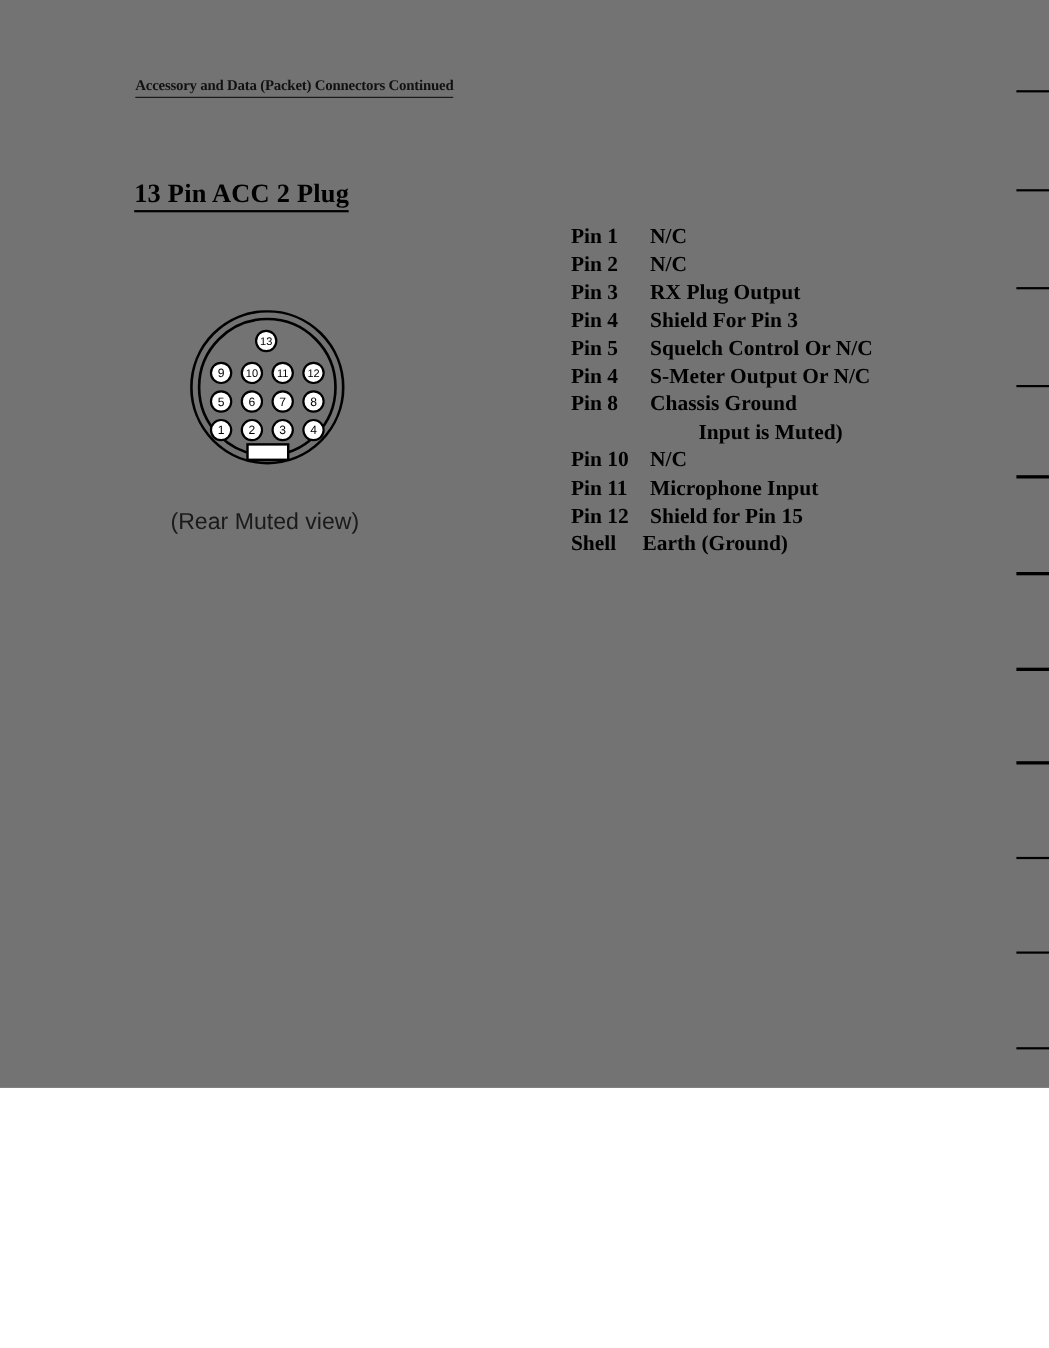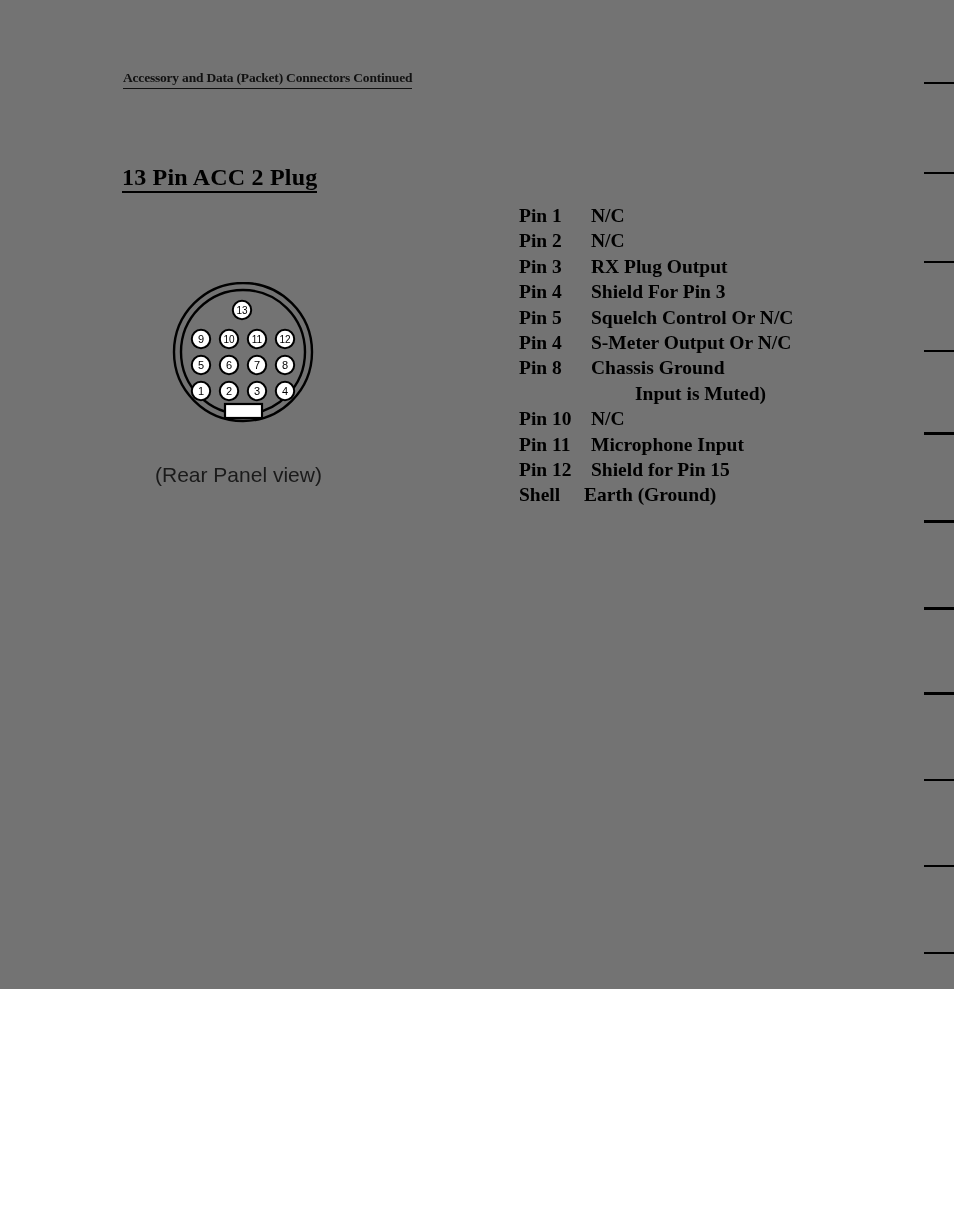--- a/index.html
+++ b/index.html
@@ -178,21 +178,21 @@
           <circle cx="61" cy="109" r="9.2" fill="#ffffff" stroke="#000000" stroke-width="2"></circle>
           <text x="61" y="112.9" text-anchor="middle" font-family="&quot;Liberation Sans&quot;, sans-serif" font-size="11" fill="#000000">2</text>
           <circle cx="89" cy="109" r="9.2" fill="#ffffff" stroke="#000000" stroke-width="2"></circle>
           <text x="89" y="112.9" text-anchor="middle" font-family="&quot;Liberation Sans&quot;, sans-serif" font-size="11" fill="#000000">3</text>
           <circle cx="117" cy="109" r="9.2" fill="#ffffff" stroke="#000000" stroke-width="2"></circle>
           <text x="117" y="112.9" text-anchor="middle" font-family="&quot;Liberation Sans&quot;, sans-serif" font-size="11" fill="#000000">4</text>
         </g>
     </svg>
   </div>
 
-  <div class="diagram-caption">(Rear Panel view)</div>
+  <div class="diagram-caption">(Rear Muted view)</div>
 
   <div id="ticks">
       <div class="tick" style="top: 82px; height: 1.6px;"></div>
       <div class="tick" style="top: 172px; height: 1.6px;"></div>
       <div class="tick" style="top: 261px; height: 1.6px;"></div>
       <div class="tick" style="top: 350px; height: 1.6px;"></div>
       <div class="tick" style="top: 432px; height: 3.2px;"></div>
       <div class="tick" style="top: 520px; height: 3.2px;"></div>
       <div class="tick" style="top: 607px; height: 3.2px;"></div>
       <div class="tick" style="top: 692px; height: 3.2px;"></div>

